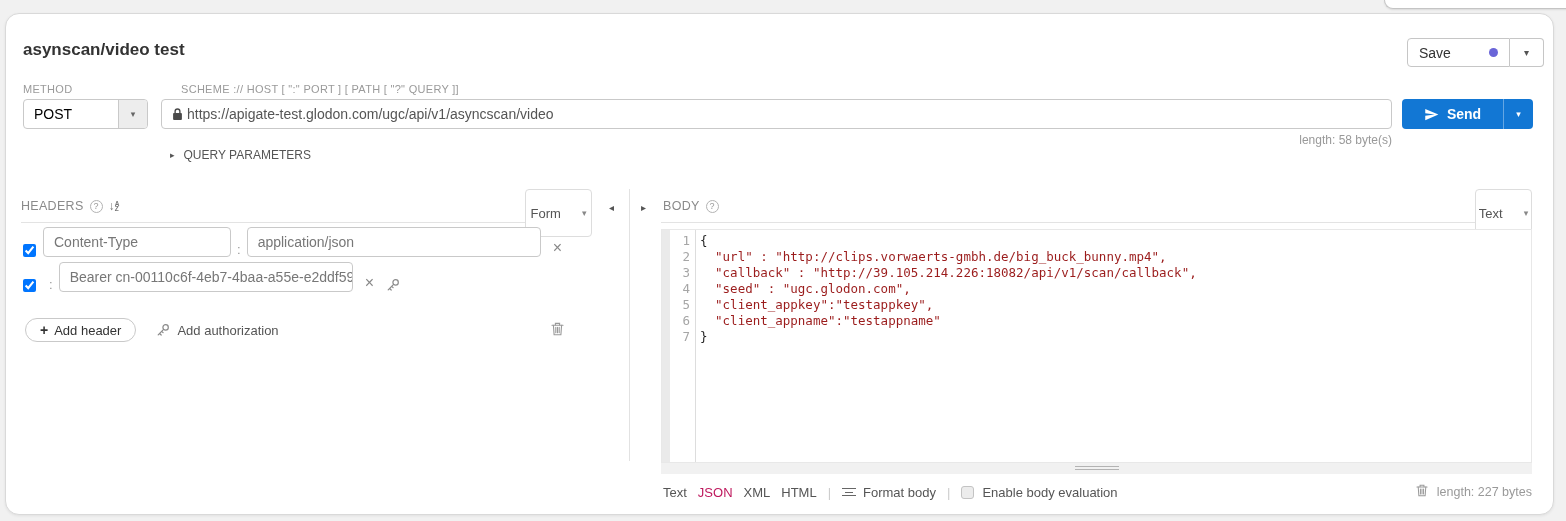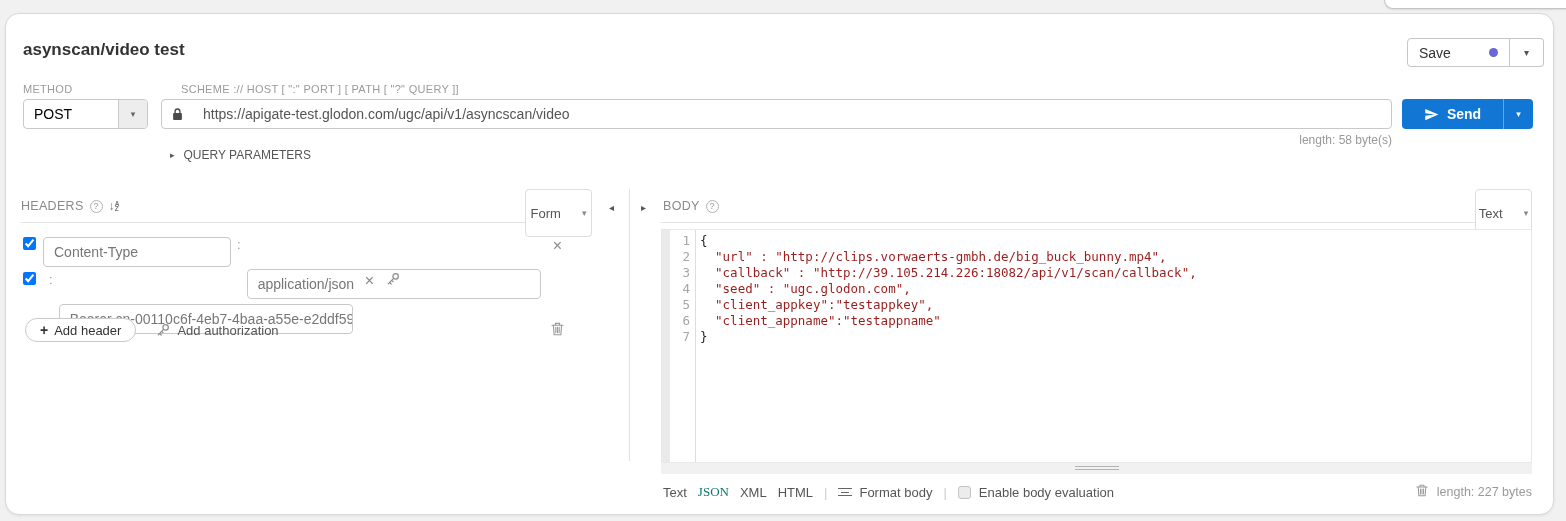--- a/index.html
+++ b/index.html
@@ -28,21 +28,21 @@
   .field-label { position:absolute; top:69px; font-size:11px; color:#9a9a9a; letter-spacing:.3px; }
   .method-label { left:17px; } .scheme-label { left:175px; }
 
   .method-select { position:absolute; left:17px; top:85px; width:125px; height:30px; background:#fff;
     border:1px solid #c9c9c9; border-radius:4px; display:flex; cursor:pointer; }
   .method-value { flex:1; line-height:28px; padding-left:10px; font-size:14px; color:#000000; }
   .method-caret { width:29px; background:#ededed; border-left:1px solid #c9c9c9; border-radius:0 3px 3px 0;
     display:flex; align-items:center; justify-content:center; color:#666; font-size:9px; }
 
   .url-input { position:absolute; left:155px; top:85px; width:1231px; height:30px; background:#fff;
-    border:1px solid #c9c9c9; border-radius:4px; display:flex; align-items:center; padding:0 10px; gap:20px; }
+    border:1px solid #c9c9c9; border-radius:4px; display:flex; align-items:center; padding:0 10px; gap:4px; }
   .url-text { font-size:14px; color:#555; white-space:nowrap; }
 
   .send-group { position:absolute; left:1396px; top:85px; height:30px; display:flex; }
   .send-btn { width:101px; background:#1277d4; border-radius:4px 0 0 4px; color:#fff; font-weight:bold;
     font-size:14px; display:flex; align-items:center; justify-content:center; gap:8px; cursor:pointer; }
   .send-caret { width:30px; background:#1277d4; border-left:1px solid rgba(255,255,255,.35);
     border-radius:0 4px 4px 0; color:#fff; display:flex; align-items:center; justify-content:center;
     font-size:9px; cursor:pointer; }
 
   .url-length { position:absolute; top:119px; left:1086px; width:300px; text-align:right; font-size:12px; color:#999; }
@@ -64,21 +64,21 @@
   .mode-btn { position:absolute; right:0; top:0; height:48px; background:#fff; border:1px solid #ddd;
     border-radius:4px; display:flex; align-items:center; justify-content:center; gap:21px;
     font-size:13px; color:#555; cursor:pointer; }
   .mode-btn.form { width:67px; } .mode-btn.text { width:57px; }
   .mode-caret { font-size:9px; color:#888; }
 
   .collapse-arrow { position:absolute; top:188px; font-size:10px; color:#555; cursor:pointer; }
   .vdivider { position:absolute; left:623px; top:175px; width:1px; height:272px; background:#e2e2e2; }
 
   
-  .hrow { position:absolute; left:17px; height:20px; display:flex; align-items:flex-start; }
+  .hrow { position:absolute; left:17px; height:20px; display:flex; align-items:flex-end; }
   .hrow input[type=checkbox] { width:13px; height:13px; margin-right:7px; cursor:pointer; }
   .hcell { height:30px; border:1px solid #c9c9c9; border-radius:4px; background:#fff; font-size:14px;
     color:#777; display:flex; align-items:center; padding:0 10px; white-space:nowrap; overflow:hidden; }
   .hname { width:188px; } .hvalue { width:294px; margin-left:6px;margin-top:32px; }
   .hsep { margin-left:6px; color:#999; font-size:13px; }
   .x-icon { margin-left:12px; font-size:16px; color:#888; cursor:pointer; }
   .key-btn { margin-left:12px; cursor:pointer; display:flex; }
 
   .add-row { position:absolute; left:19px; top:304px; display:flex; align-items:center; gap:20px; }
   .add-header-btn { height:24px; border:1px solid #c9c9c9; border-radius:12px; background:#fff;
@@ -99,21 +99,21 @@
   .code-col .str { color:#9b1c1c; }
 
   .resize-strip { position:absolute; left:655px; top:449px; width:871px; height:11px; background:#f1f1f1; cursor:row-resize; }
   .grip { width:44px; margin:3px auto 0; border-top:1px solid #b3b3b3; }
   .grip + .grip { margin-top:2px; }
 
   
   .body-footer { position:absolute; left:657px; top:467px; width:869px; height:22px; display:flex;
     align-items:center; gap:11px; font-size:13px; color:#555; }
   .fmt-tab { cursor:pointer; }
-  .fmt-tab.active { color:#0f766e;font-family:Liberation Serif, serif; }
+  .fmt-tab.active { color:#be185d; }
   .fsep { color:#ccc; }
   .fmt-body { display:flex; align-items:center; gap:7px; cursor:pointer; }
   .fmt-icon { display:inline-flex; flex-direction:column; align-items:center; gap:2.5px; width:14px; }
   .fmt-icon i { border-top:1.5px solid #666; display:block; }
   .fmt-icon i:nth-child(1), .fmt-icon i:nth-child(3) { width:14px; }
   .fmt-icon i:nth-child(2) { width:8px; }
   .eval { display:flex; align-items:center; gap:8px; cursor:pointer; }
   .eval-box { width:13px; height:13px; border:1px solid #c3c3c3; border-radius:3px; background:#ececec; }
   .footer-right { margin-left:auto; display:flex; align-items:center; gap:9px; color:#999; font-size:12.5px; }
 </style>

